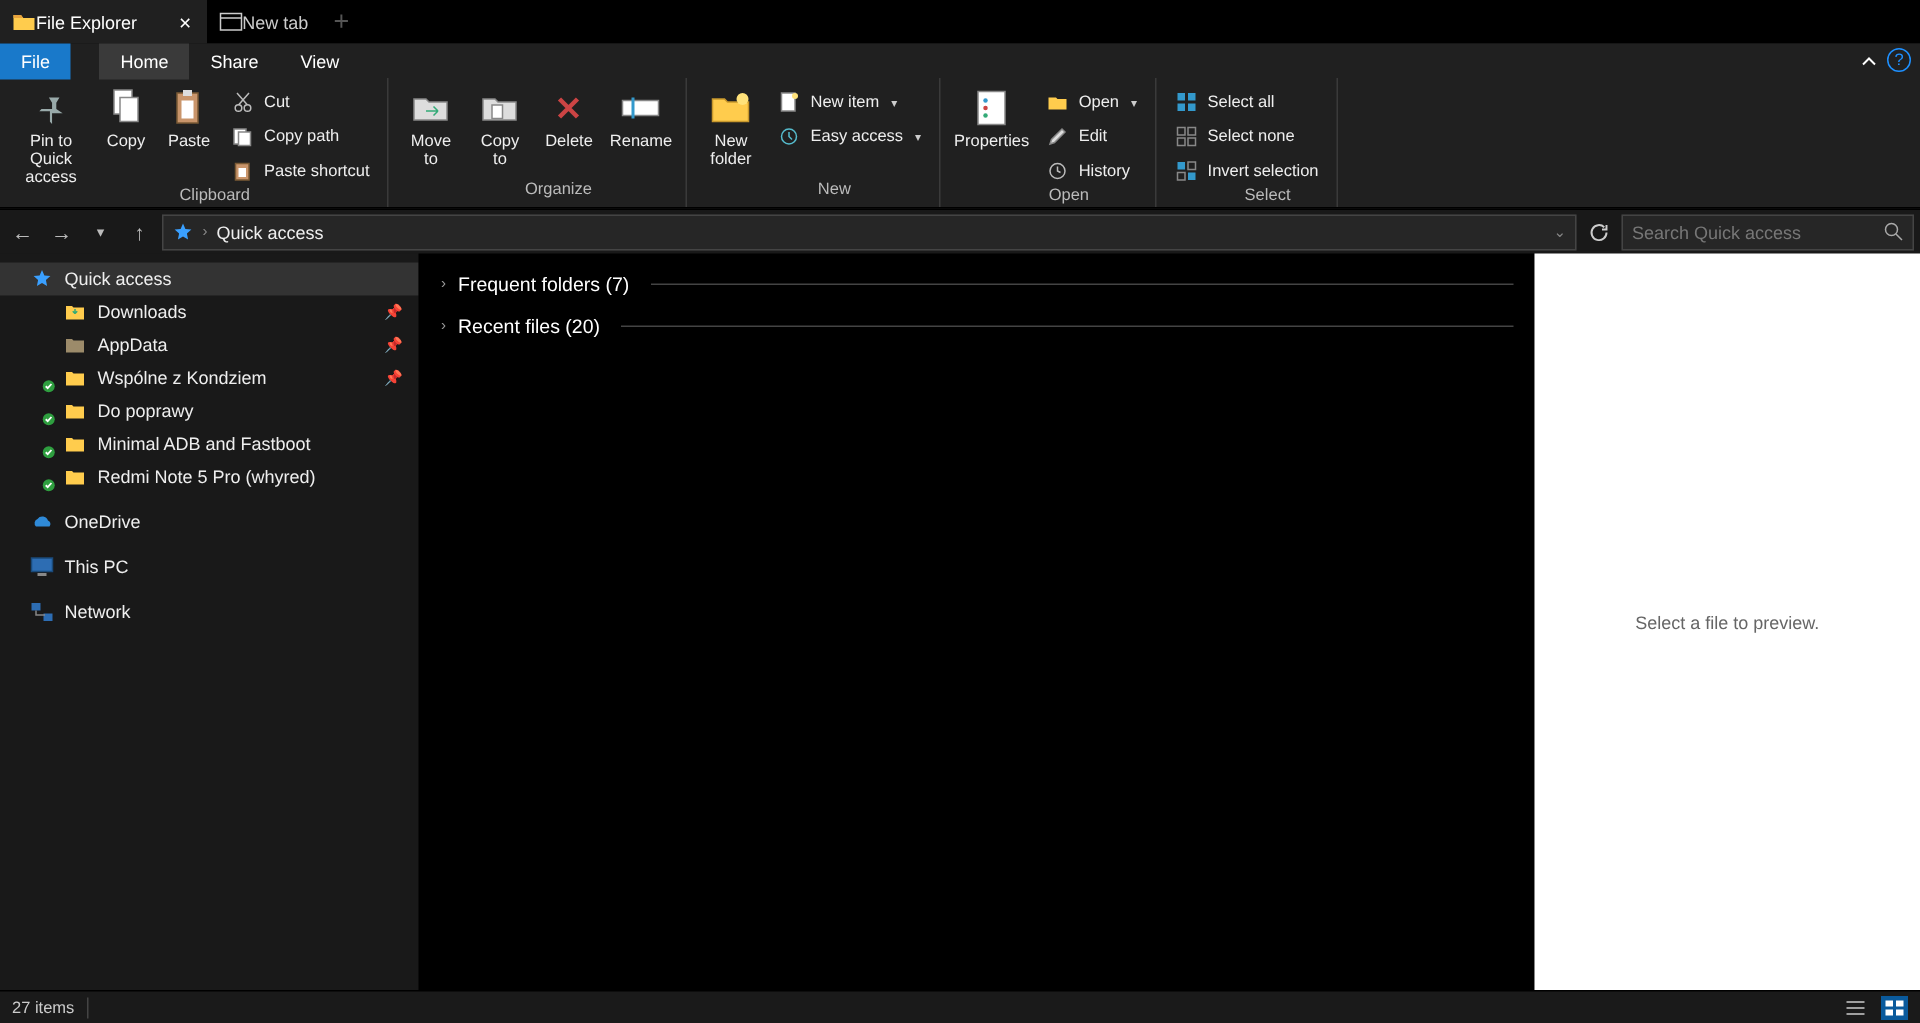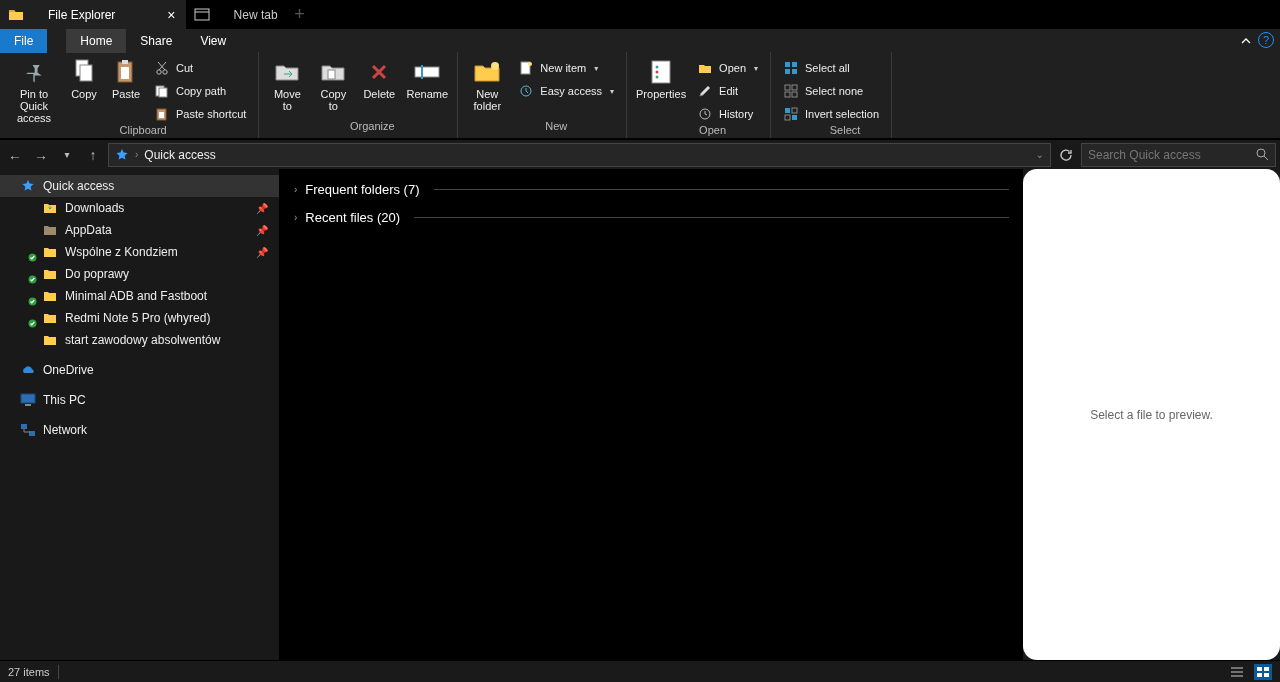--- a/index.html
+++ b/index.html
@@ -1,20 +1,20 @@
 <!DOCTYPE html>
 <html><head>
 <meta charset="utf-8">
 <style>
 * { margin: 0; padding: 0; box-sizing: border-box; font-family: "Segoe UI", Tahoma, sans-serif; }
 body { width: 1280px; height: 682px; background: #1a1a1a; color: #fff; overflow: hidden; font-size: 12px; }
 
 
 .tabbar { height: 29px; background: #000; display: flex; align-items: center; }
-.tab { height: 29px; display: flex; align-items: center; padding: 0 10px 0 8px; gap: 24px; color: #ccc; }
+.tab { height: 29px; display: flex; align-items: center; padding: 0 10px 0 8px; gap: 0; color: #ccc; }
 .tab.active { background: #202020; color: #fff; }
 .tab .tab-icon { width: 16px; height: 16px; display:flex; align-items:center; justify-content:center;}
 .tab .close { margin-left: 28px; color: #fff; font-size: 14px; cursor: pointer; }
 .tab-add { width: 24px; color:#555; text-align:center; font-size:18px; cursor:pointer; }
 
 
 .menubar { height: 23px; background: #202020; display: flex; align-items: stretch; }
 .menu-item { padding: 12px 14px; display:flex; align-items:center; color:#fff; cursor:pointer; font-size:12px; }
 .menu-item.file { background:#1979ca; }
 .menu-item.home { background:#3a3a3a;margin-left:19px; }
@@ -54,21 +54,21 @@
 .side-item.active { background:#333; }
 .side-item .sic { width:16px; height:16px; display:flex; align-items:center; justify-content:center;}
 .side-gap { height:8px; }
 
 .content { flex:1; background:#000; padding:8px 14px; }
 .section-row { display:flex; align-items:center; gap:8px; height:24px; cursor:pointer; color:#fff;}
 .section-row .chev { color:#999; font-size:10px;}
 .section-row .line { flex:1; height:1px; background:#444; margin-left:6px;}
 .section-row .lbl { font-size:13px; }
 
-.preview { width:257px; background:#fff; color:#666; display:flex; align-items:center; justify-content:center; font-size:12px;border-radius:14px;}
+.preview { width:257px; background:#fff; color:#666; display:flex; align-items:center; justify-content:center; font-size:12px;}
 
 
 .statusbar { height:22px; background:#1a1a1a; border-top:1px solid #000; display:flex; align-items:center; padding:0 8px; color:#ccc; font-size:11px; gap:8px;text-align:right;}
 .statusbar .sep { width:1px; height:14px; background:#444;}
 .statusbar-spacer{flex:1;}
 .view-toggle { width:18px; height:16px; display:flex; align-items:center; justify-content:center; cursor:pointer; color:#ccc;}
 .view-toggle.active{background:#0a5a9c;}
 
 svg { display:block; }
 </style>
@@ -458,28 +458,20 @@
             </svg>
           </span>
           <span style="position:absolute;left:28px;bottom:1px">
             <svg width="9" height="9" viewBox="0 0 9 9">
               <circle cx="4.5" cy="4.5" r="4" fill="#2e9e3f"></circle>
               <path d="M2.5 4.5l1.3 1.3 2.5-2.8" stroke="#fff" fill="none" stroke-width="1.2"></path>
             </svg>
           </span>
           <span>Redmi Note 5 Pro (whyred)</span>
         </div>
-        <div class="side-item indent">
-          <span class="sic">
-            <svg width="14" height="12" viewBox="0 0 14 12">
-              <path d="M1 2h4l1 1h7v8H1z" fill="#ffcc4d"></path>
-            </svg>
-          </span>
-          <span>start zawodowy absolwentów</span>
-        </div>
       </div>
     <div class="side-gap"></div>
     <div class="side-item">
       <span class="sic">
           <svg width="16" height="12" viewBox="0 0 16 12">
             <path d="M4 9a3 3 0 0 1 1-5 4 4 0 0 1 7 1 2.5 2.5 0 0 1 1 4z" fill="#2f8ad8"></path>
           </svg>
         </span>
       <span>OneDrive</span>
     </div>

